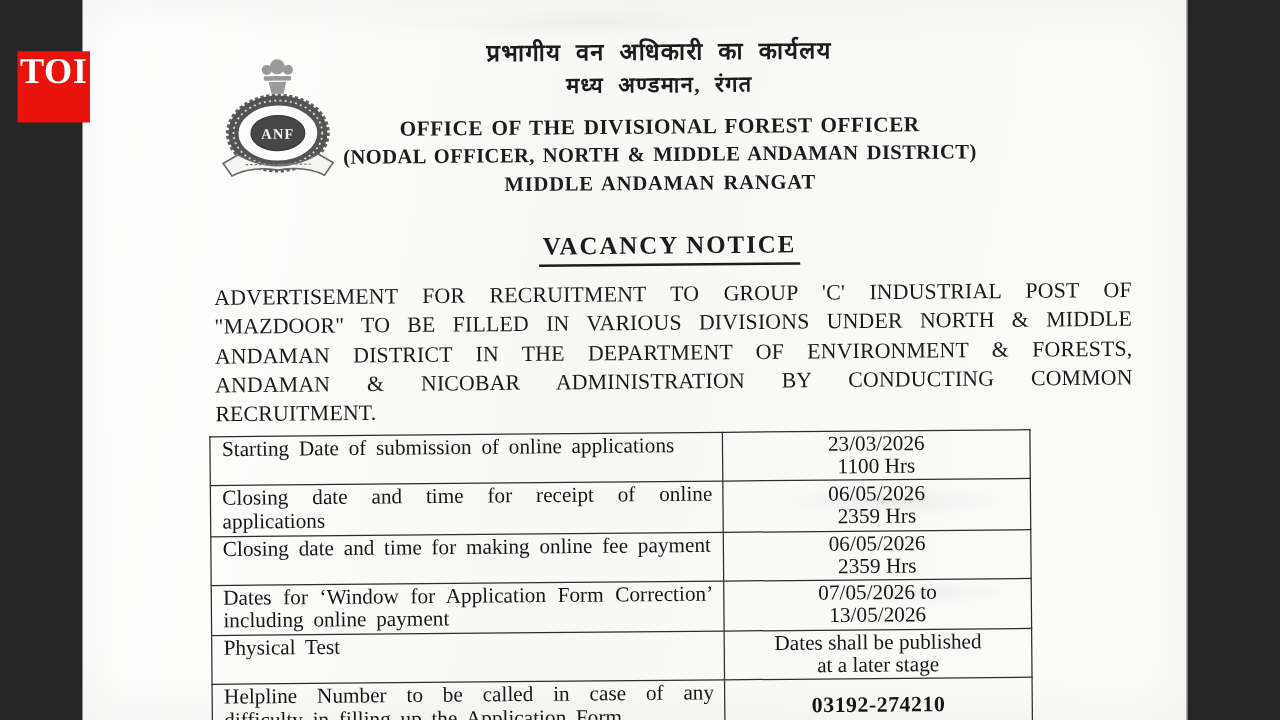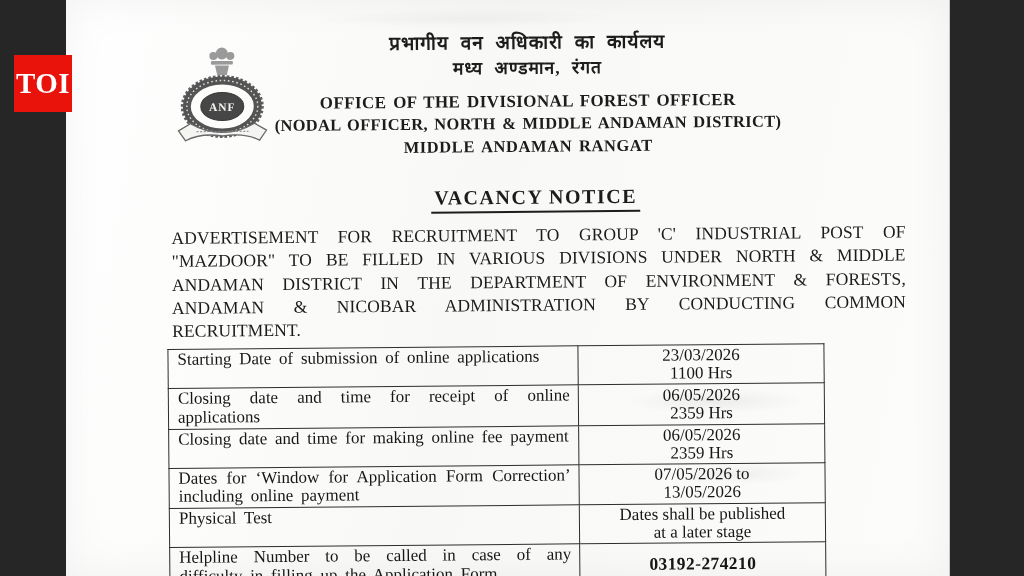--- a/index.html
+++ b/index.html
@@ -17,23 +17,23 @@
     box-shadow:inset 0 0 45px rgba(0,0,0,0.05);
   }
   .paper-inner {
     position:absolute; inset:0;
     transform:rotate(-0.5deg);
     transform-origin:440px 300px;
     color:#1c1c1c;
   }
   
   .toi-logo {
-    position:absolute; left:14px; top:55px; width:58px; height:57px;
+    position:absolute; left:14px; top:41px; width:58px; height:57px;
     background:#e9130c; z-index:5;
-    display:flex; align-items:center; justify-content:center;
+    display:flex; align-items:flex-start; justify-content:center;
   }
   .toi-logo span {
     color:#ffffff; font-weight:700; font-size:29px; letter-spacing:0.5px;
     font-family:"Liberation Serif","DejaVu Serif",serif;
   }
   
   .emblem { position:absolute; left:112px; top:42px; width:92px; height:102px; opacity:0.88; }
   
   .letterhead { position:absolute; top:30px; left:44px; right:0; text-align:center; }
   .hindi-1 { font-size:19px; font-weight:700; line-height:25px; letter-spacing:1px; word-spacing:6px; }

